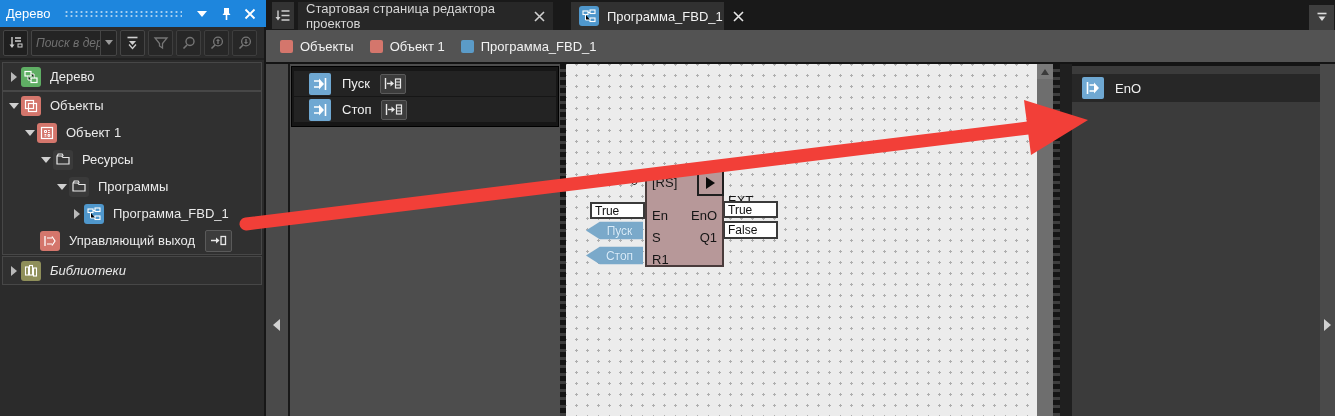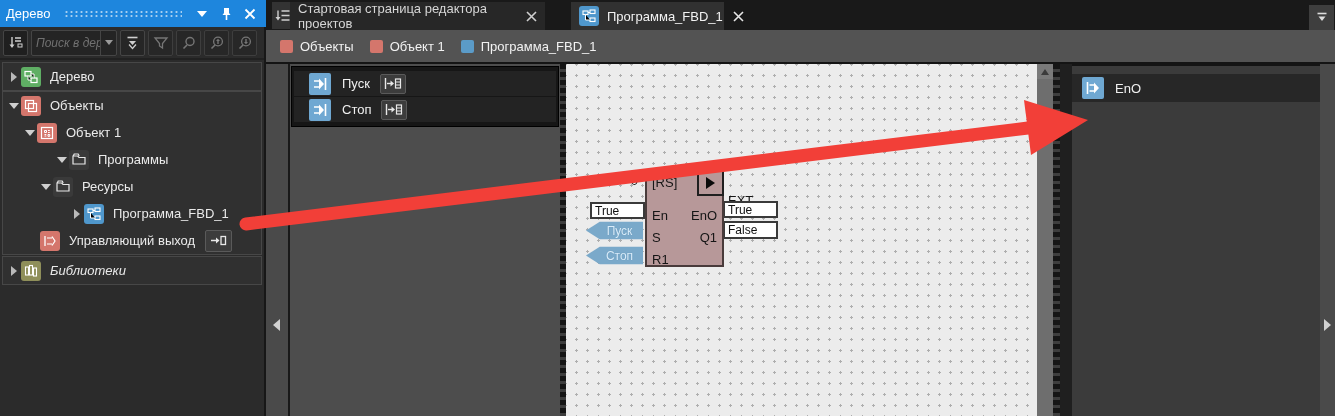--- a/index.html
+++ b/index.html
@@ -192,41 +192,41 @@
             <span class="exp-e"></span>
           </span>
         <span class="nico" style="background:#d4766c;">
           <svg width="14" height="14" viewBox="0 0 14 14">
               <rect x="1.5" y="1.5" width="11" height="11" fill="none" stroke="#fff" stroke-width="1.2"></rect>
               <path d="M4.5 4.5h2v2h-2zM8 4.5h1.8M8 6.5h1.8M4.5 8.5h1.8M4.5 10h1.8M8 8.5h1.8v1.8H8z" stroke="#fff" stroke-width="1" fill="none"></path>
             </svg>
         </span>
         <span>Объект 1</span>
       </div>
-      <div class="trow" style="padding-left:52px;">
+      <div class="trow" style="padding-left:36px;">
         <span class="exp">
             <span class="exp-e"></span>
           </span>
         <span class="nico dark">
           <svg width="15" height="13" viewBox="0 0 15 13">
               <path d="M1 3.5V11h12V4.5H7L5.7 3H1z M1 3.5L2.2 1h4l1 2" fill="none" stroke="#e8e8e8" stroke-width="1.2"></path>
             </svg>
         </span>
-        <span>Программы</span>
-      </div>
-      <div class="trow" style="padding-left:36px;">
+        <span>Ресурсы</span>
+      </div>
+      <div class="trow" style="padding-left:52px;">
         <span class="exp">
             <span class="exp-e"></span>
           </span>
         <span class="nico dark">
           <svg width="15" height="13" viewBox="0 0 15 13">
               <path d="M1 3.5V11h12V4.5H7L5.7 3H1z M1 3.5L2.2 1h4l1 2" fill="none" stroke="#e8e8e8" stroke-width="1.2"></path>
             </svg>
         </span>
-        <span>Ресурсы</span>
+        <span>Программы</span>
       </div>
       <div class="trow" style="padding-left:67px;">
         <span class="exp">
             <span class="exp-c"></span>
           </span>
         <span class="nico" style="background:#4f97cc;">
           <svg width="14" height="14" viewBox="0 0 14 14">
               <rect x="1" y="2" width="5" height="3.5" fill="none" stroke="#fff" stroke-width="1.1"></rect>
               <rect x="8" y="1" width="5" height="3.5" fill="none" stroke="#fff" stroke-width="1.1"></rect>
               <rect x="8" y="9" width="5" height="3.5" fill="none" stroke="#fff" stroke-width="1.1"></rect>
@@ -272,21 +272,21 @@
   </div>
 
   <div class="abs tabbar">
     <span class="tablist-btn">
       <svg width="16" height="16" viewBox="0 0 16 16">
           <path d="M3 2.5v7" stroke="#cfcfcf" stroke-width="1.4"></path>
           <path d="M0.5 9l2.5 3.5L5.5 9z" fill="#cfcfcf"></path>
           <path d="M6.5 3h8M6.5 7.5h8M6.5 12h8" stroke="#cfcfcf" stroke-width="1.5"></path>
         </svg>
     </span>
-    <div class="tab inactive" style="left:24px;width:255px;">
+    <div class="tab inactive" style="left:32px;width:255px;">
       <span>Стартовая страница редактора проектов</span>
       <span class="tab-close">
         <svg width="11" height="11" viewBox="0 0 11 11">
             <path d="M1 1l9 9M10 1l-9 9" stroke="#cfcfcf" stroke-width="1.6"></path>
           </svg>
       </span>
     </div>
     <div class="tab active" style="left:305px;width:153px;">
       <span class="nico" style="background:#4f97cc;width:20px;height:20px;margin-right:8px;">
         <svg width="14" height="14" viewBox="0 0 14 14">

